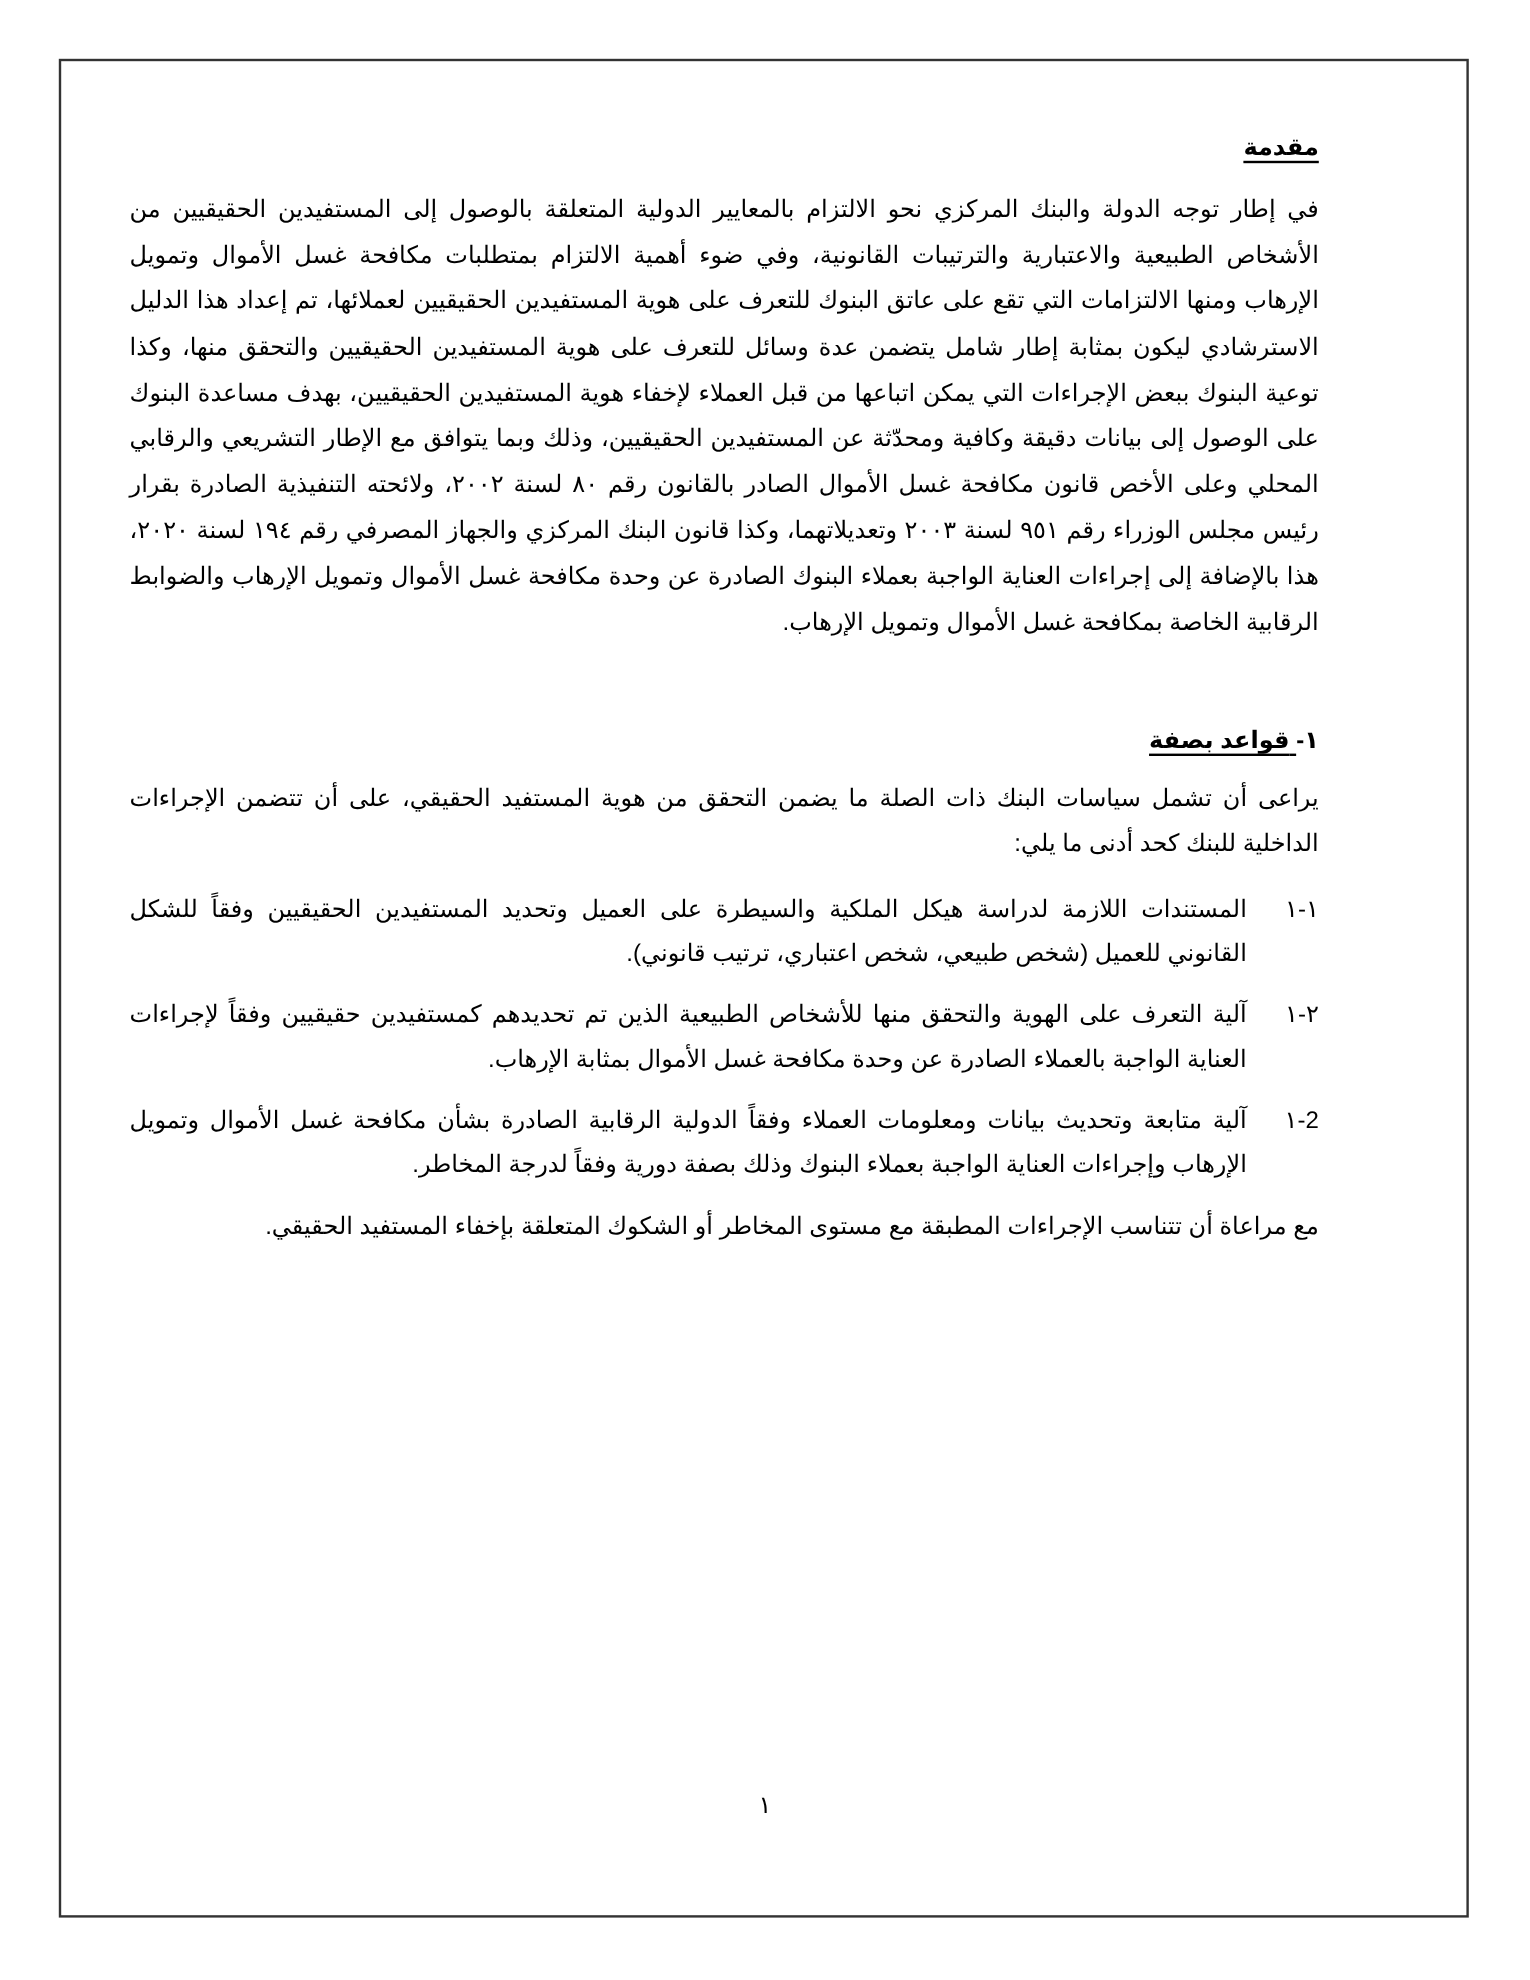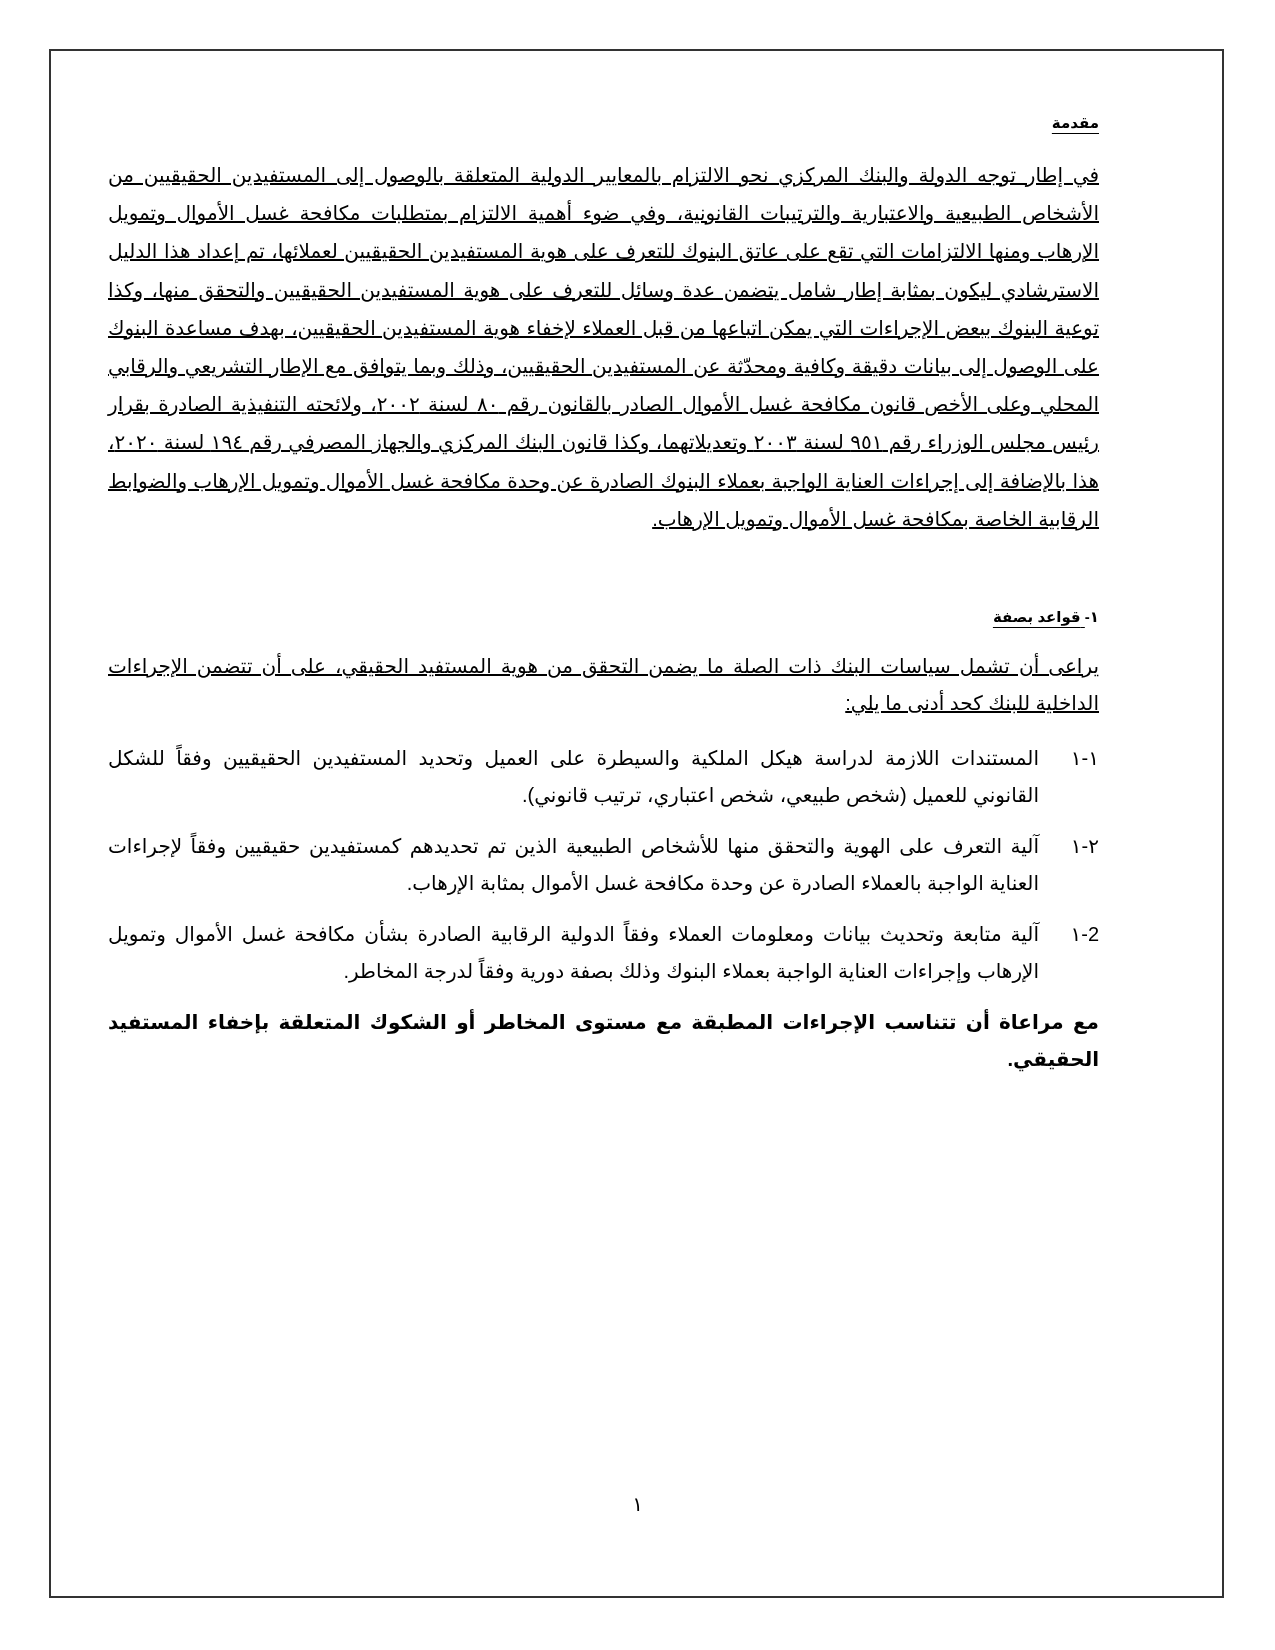--- a/index.html
+++ b/index.html
@@ -30,29 +30,28 @@
     right: 176px;
     top: 104px;
     direction: rtl;
     text-align: justify;
     font-size: 20px;
   }
   .heading {
     font-weight: bold;
     text-decoration: underline;
     text-underline-offset: 5px;
-    font-size: 15px;
+    font-size: 20px;
     margin: 0 0 14px 0;
     line-height: 38px;
   }
   .para {
     line-height: 38.2px;
     margin: 0;
     text-align-last: right;
-    text-decoration: underline;
   }
   .section-heading {
     margin-top: 60px;
     margin-bottom: 8px;
   }
   .intro-rules {
     line-height: 37px;
     margin: 12px 0 18px 0;
     padding-right: 0;
   }
@@ -71,21 +70,21 @@
     line-height: 37px;
     text-align: right;
   }
   .list-text {
     flex: 1 1 auto;
     line-height: 37px;
     text-align: justify;
     text-align-last: right;
   }
   .conclusion {
-    font-weight: bold;
+    font-weight: normal;
     line-height: 37px;
     margin: 8px 0 0 0;
   }
   .page-number {
     position: absolute;
     top: 1492px;
     left: 0;
     width: 1275px;
     text-align: center;
     font-size: 20px;

